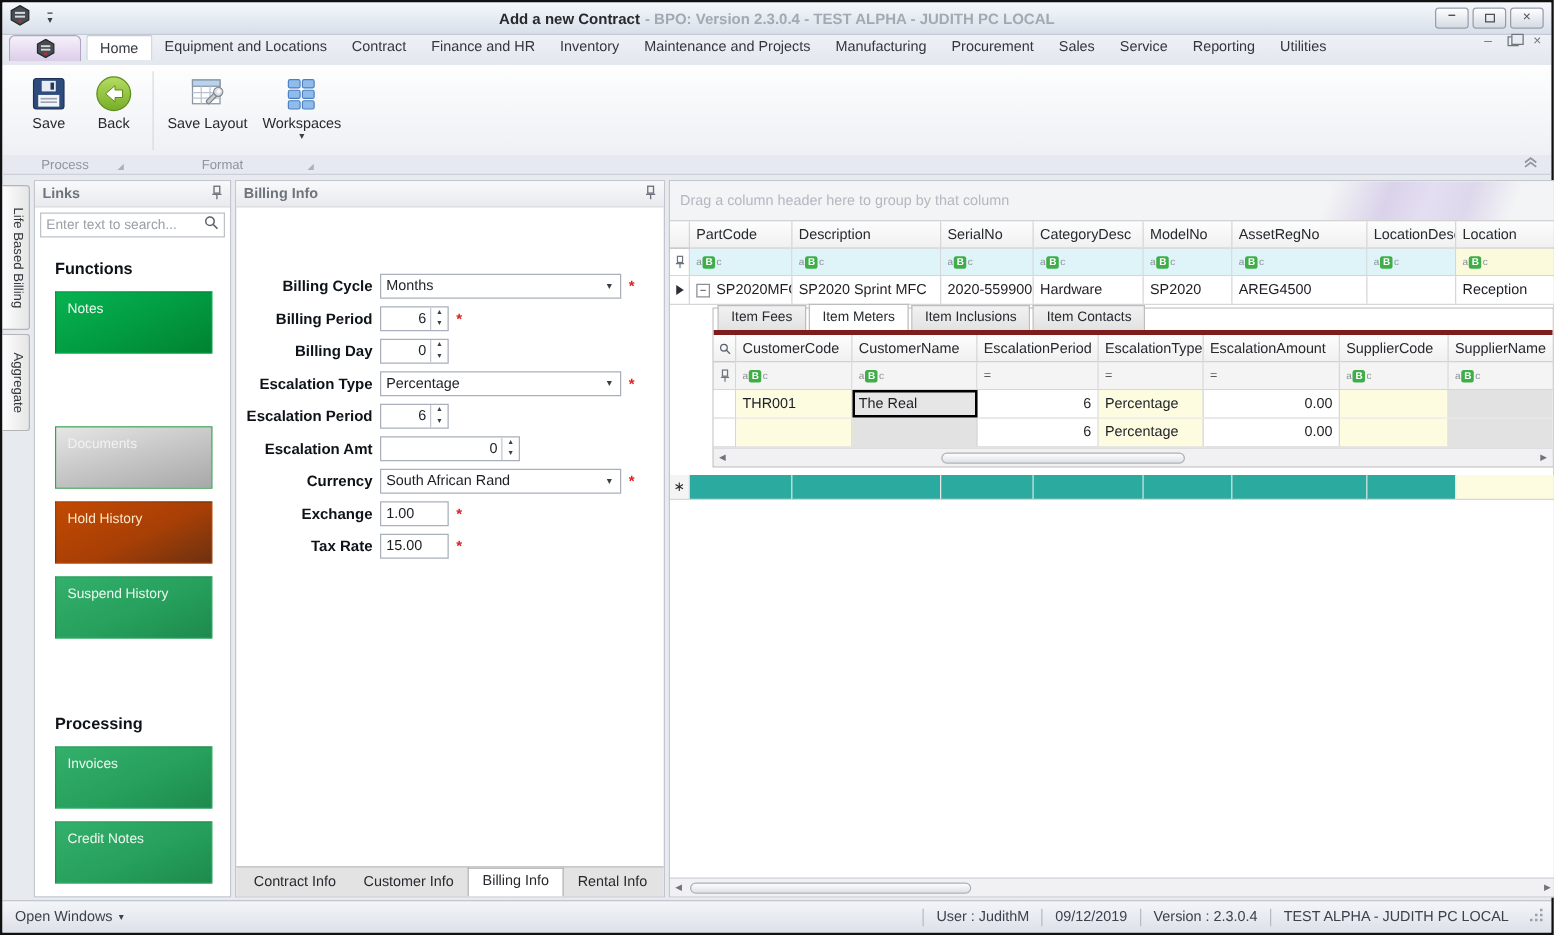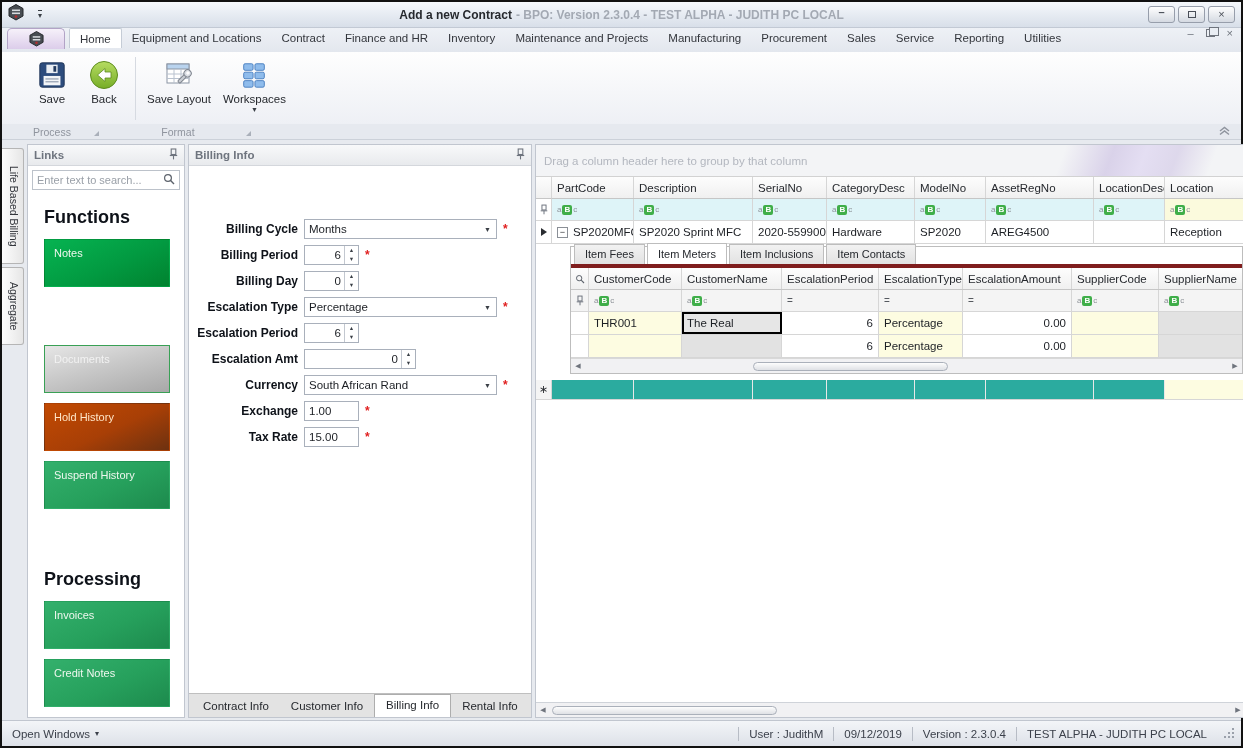--- a/index.html
+++ b/index.html
@@ -20,21 +20,21 @@
   
   .tabrow { height:24px; flex:0 0 24px; background:linear-gradient(#eef1f6,#e3e7ee); display:flex; align-items:flex-start; padding-left:5px; }
   .app-btn { width:58px; height:21px; margin-right:4px; margin-bottom:0; border:1px solid #b2a3c6; border-bottom:none; border-radius:5px 5px 0 0; background:linear-gradient(#f6f1fa,#dccdea); display:flex; align-items:center; justify-content:center; }
   .rtab { padding:4px 10px 3px; font-size:11.5px; color:#33363c; white-space:nowrap; }
   .rtab.active { background:#fff; border:1px solid #c5ccd6; border-bottom:none; border-radius:2px 2px 0 0; }
   .mdi-controls { margin-left:auto; display:flex; align-items:center; gap:12px; margin-right:8px; margin-bottom:5px; color:#6f747d; font-size:11px; line-height:10px; }
   .mdi-restore { width:9px; height:8px; border:1px solid #6f747d; position:relative; }
   .mdi-restore:before { content:""; position:absolute; left:2px; top:-3px; width:8px; height:7px; border:1px solid #6f747d; background:#e9edf3; }
 
   
-  .ribbon { height:72px; flex:0 0 72px; background:linear-gradient(#fefefe,#eef0f5); display:flex; padding:5px 0 0 24px; }
+  .ribbon { height:72px; flex:0 0 72px; background:linear-gradient(#fefefe,#eef0f5); display:flex; padding:5px 0 0 11px; }
   .big-btn { min-width:52px; padding:0 6px; display:flex; flex-direction:column; align-items:center; font-size:11.5px; color:#26292e; }
   .big-btn .ic { height:36px; display:flex; align-items:center; }
   .rib-sep { width:1px; background:#d6dae1; margin:0 5px 4px; }
   .ddm { font-size:7px; color:#3a3f46; margin-top:1px; }
 
   
   .grouprow { height:16px; flex:0 0 16px; background:#e6e9ef; border-bottom:1px solid #ccd1d9; display:flex; align-items:center; font-size:10.5px; color:#8f949e; }
   .gcap { text-align:center; position:relative; }
   .gcap.process { width:100px; }
   .gcap.format { width:152px; }
@@ -52,21 +52,21 @@
 
   .panel { background:#fff; border:1px solid #c1c6cf; display:flex; flex-direction:column; min-height:0; }
   .panel-head { height:21px; flex:0 0 21px; background:linear-gradient(#f8f9fa,#e8eaed); border-bottom:1px solid #d4d7dc; display:flex; align-items:center; padding:0 6px; font-size:11.5px; font-weight:bold; color:#6e747e; }
   .panel-head .pin { margin-left:auto; }
 
   
   .links-panel { width:158px; flex:0 0 158px; }
   .searchbox { margin:4px; height:20px; border:1px solid #bcc2ca; display:flex; align-items:center; padding:0 4px; }
   .searchbox input { border:none; outline:none; flex:1; font-size:11px; color:#555; min-width:0; }
   .searchbox input::placeholder { color:#9aa0a8; }
-  .sec-head { font-size:18px; font-weight:bold; color:#0e1219; margin:13px 0 11px 16px; }
+  .sec-head { font-size:13px; font-weight:bold; color:#0e1219; margin:13px 0 11px 16px; }
   .sec-head.proc { margin-top:50px; }
   .link-btn { width:126px; height:57px; margin:0 0 10px 16px; font-size:11px; padding:7px 0 0 9px; color:#eef7ee; border:1px solid transparent; }
   .lb-green   { background:linear-gradient(155deg,#06b351,#029a41 55%,#01822f); }
   .lb-silver  { background:linear-gradient(165deg,#e6e6e6,#c9c9c9 45%,#a8a8a8); border:1px solid #39a055; color:#f2f2f2;margin-top:48px; }
   .lb-orange  { background:linear-gradient(155deg,#c24a02,#a83f06 55%,#6d3110); color:#ffe6c8; }
   .lb-green2  { background:linear-gradient(155deg,#33b06c,#26a05c 55%,#1d8a4d); }
 
   
   .billing-panel { width:344px; flex:0 0 344px; }
   .bform { flex:1; padding-top:50px; overflow:hidden; }

